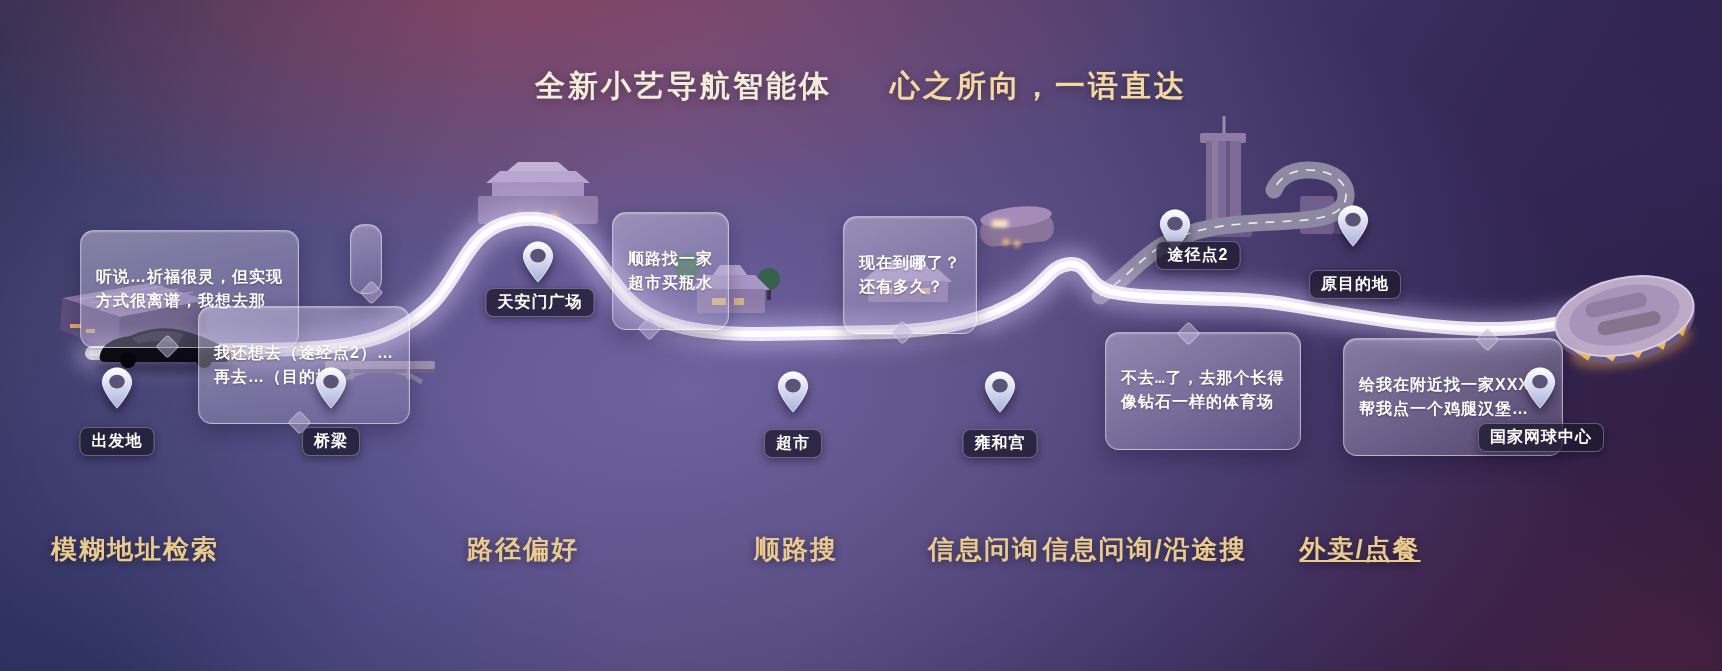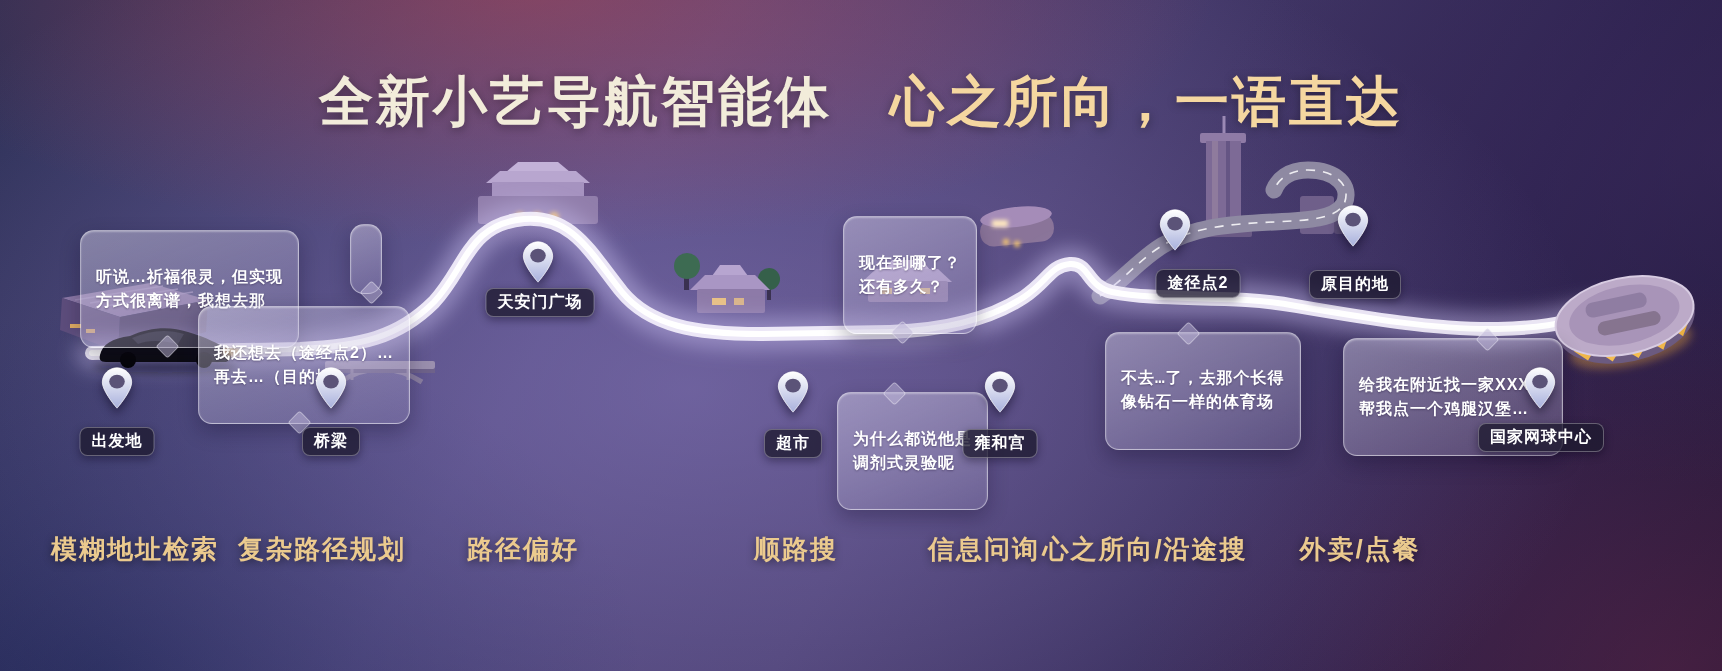--- a/index.html
+++ b/index.html
@@ -10,21 +10,21 @@
       radial-gradient(1100px 420px at 31% -2%, rgba(190,70,80,0.50), rgba(190,70,80,0) 62%),
       radial-gradient(1400px 800px at 40% 58%, rgba(148,133,202,0.50), rgba(148,133,202,0) 65%),
       radial-gradient(900px 600px at 6% 100%, rgba(24,34,82,0.65), rgba(24,34,82,0) 60%),
       radial-gradient(900px 650px at 97% 100%, rgba(110,40,75,0.45), rgba(110,40,75,0) 60%),
       radial-gradient(800px 520px at 100% 22%, rgba(58,40,92,0.55), rgba(58,40,92,0) 65%),
       linear-gradient(120deg,#2b2f55 0%,#4a4176 35%,#453a6b 55%,#2e2450 78%,#201737 100%);
   }
   .scene{position:absolute;left:0;top:0;width:1722px;height:671px;}
   .title{
     position:absolute;left:0;top:66px;width:100%;text-align:center;
-    font-size:54px;font-weight:700;letter-spacing:3px;white-space:nowrap;
+    font-size:30px;font-weight:700;letter-spacing:3px;white-space:nowrap;
     text-shadow:0 2px 10px rgba(0,0,0,0.35);
   }
   .title .t-main{color:#f2ecda;margin-right:58px;}
   .title .t-accent{color:#f5d7a0;}
   .bubble{
     position:absolute;
     background:linear-gradient(160deg, rgba(228,223,244,0.42), rgba(152,142,188,0.30));
     border:1px solid rgba(255,255,255,0.45);
     border-radius:14px;
     padding:10px 15px;
@@ -202,30 +202,30 @@
     <span class="tail bot" style="left:36%;"></span>
   </div>
   <div class="bubble" style="left:198px;top:306px;">
     <span>我还想去（途经点2）…
 再去…（目的地）</span>
     <span class="tail bot" style="left:44%;"></span>
   </div>
   <div class="bubble" style="left:350px;top:224px;">
     <span class="tail bot" style="left:40%;"></span>
   </div>
+  <div class="bubble" style="left:612px;top:212px;">
+    <span>顺路找一家
+超市买瓶水</span>
+    <span class="tail bot" style="left:24%;"></span>
+  </div>
   <div class="bubble" style="left:843px;top:216px;">
     <span>现在到哪了？
 还有多久？</span>
     <span class="tail bot" style="left:38%;"></span>
   </div>
-  <div class="bubble" style="left:837px;top:392px;">
-    <span>为什么都说他是
-调剂式灵验呢</span>
-    <span class="tail top" style="left:32%;"></span>
-  </div>
   <div class="bubble" style="left:1105px;top:332px;font-family:Liberation Mono, monospace;">
     <span>不去…了，去那个长得
 像钻石一样的体育场</span>
     <span class="tail top" style="left:38%;"></span>
   </div>
   <div class="bubble" style="left:1343px;top:338px;">
     <span>给我在附近找一家XXX，
 帮我点一个鸡腿汉堡…</span>
     <span class="tail top" style="left:62%;"></span>
   </div>
@@ -251,33 +251,32 @@
   <div class="pin-label" style="left:793px;top:429px;">超市</div>
 
   <svg class="pin" style="left:983px;top:370px;" width="34" height="44" viewBox="0 0 36 48">
       <use href="#pinShape"></use>
     </svg>
   <div class="pin-label" style="left:1000px;top:429px;">雍和宫</div>
 
   <svg class="pin" style="left:1158px;top:208px;" width="34" height="44" viewBox="0 0 36 48">
       <use href="#pinShape"></use>
     </svg>
-  <div class="pin-label" style="left:1198px;top:269px;">途径点2</div>
+  <div class="pin-label" style="left:1198px;top:241px;">途径点2</div>
 
   <svg class="pin" style="left:1336px;top:204px;" width="34" height="44" viewBox="0 0 36 48">
       <use href="#pinShape"></use>
     </svg>
   <div class="pin-label" style="left:1355px;top:270px;">原目的地</div>
 
   <svg class="pin" style="left:1523px;top:366px;" width="34" height="44" viewBox="0 0 36 48">
       <use href="#pinShape"></use>
     </svg>
   <div class="pin-label" style="left:1541px;top:423px;">国家网球中心</div>
 
   <div class="feature" style="left:135px;text-align:center;">模糊地址检索</div>
-  <div class="feature" style="left:322px;">复杂路径规划</div>
   <div class="feature" style="left:523px;">路径偏好</div>
   <div class="feature" style="left:796px;">顺路搜</div>
   <div class="feature" style="left:984px;">信息问询</div>
-  <div class="feature" style="left:1145px;">心之所向/沿途搜</div>
-  <div class="feature" style="left:1360px;">外卖/点餐</div>
+  <div class="feature" style="left:1145px;">信息问询/沿途搜</div>
+  <div class="feature" style="left:1360px;text-decoration:underline;">外卖/点餐</div>
 
 </div>
 
 </body></html>

